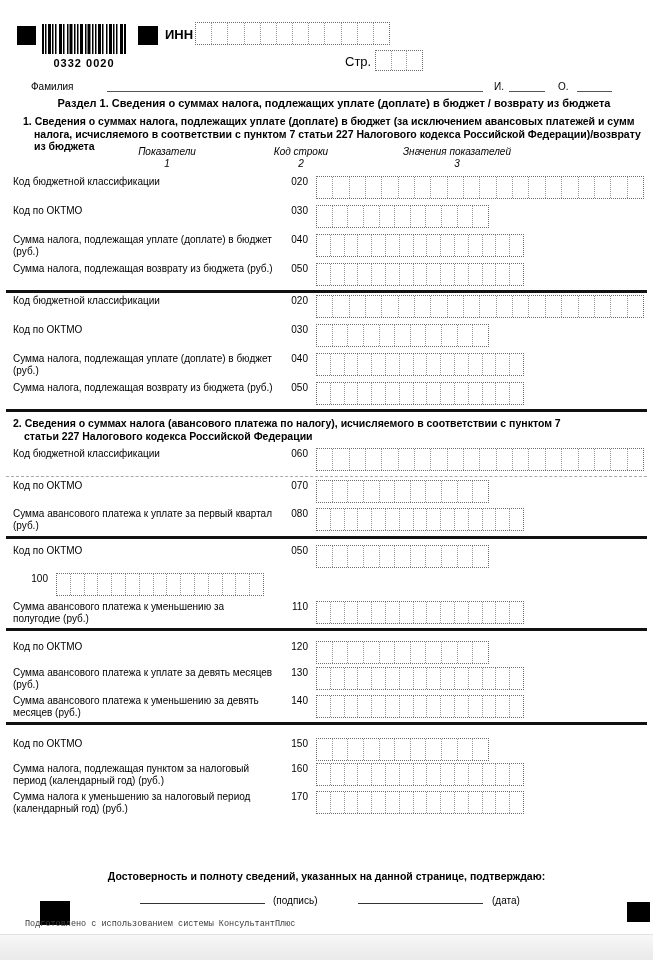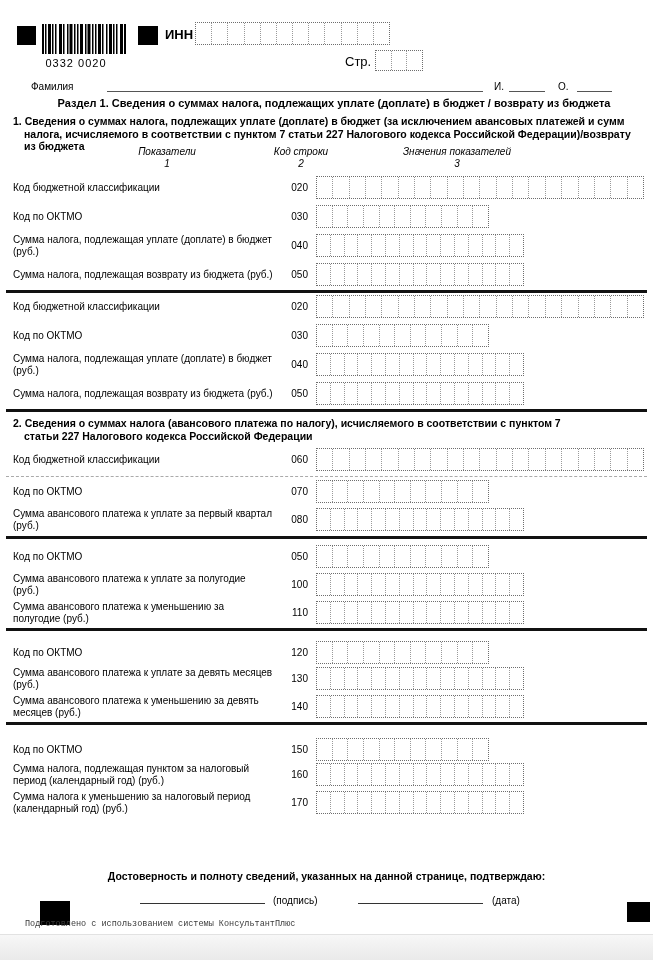--- a/index.html
+++ b/index.html
@@ -5,21 +5,21 @@
   html,body{margin:0;padding:0;background:#fff;}
   .page{position:relative;width:653px;height:960px;background:#ffffff;
         font-family:"Liberation Sans",sans-serif;color:#000;overflow:hidden;}
   .abs{position:absolute;}
   .sq{position:absolute;background:#000;}
   
   .field{display:flex;height:23px;border:1px dotted #6e6e6e;box-sizing:border-box;background:#fff;}
   .field i{flex:1 1 0;border-right:1px dotted #9a9a9a;}
   .field i:last-child{border-right:none;}
   
-  .row{position:absolute;left:13px;display:flex;align-items:center;height:23px;}
+  .row{position:absolute;left:13px;display:flex;align-items:flex-start;height:23px;}
   .row .lbl{width:260px;font-size:10px;line-height:11.5px;}
   .row .code{width:43px;text-align:right;font-size:10px;padding-right:8px;box-sizing:border-box;}
   .f20{width:328px;}
   .f11{width:173px;}
   .f15{width:208px;}
   .hr{position:absolute;left:6px;right:6px;height:0;border-top:3px solid #111;}
   .hr-dash{position:absolute;left:6px;right:6px;height:0;border-top:1px dashed #aaa;}
   .title{position:absolute;left:0;right:0;text-align:center;font-weight:bold;font-size:11px;}
   .heading{position:absolute;left:13px;font-weight:bold;font-size:10.5px;line-height:12.5px;
            padding-left:11px;text-indent:-11px;}
@@ -59,21 +59,21 @@
         <rect x="56" width="3" height="30"></rect>
         <rect x="60" width="1.5" height="30"></rect>
       <rect x="64" width="1.5" height="30"></rect>
         <rect x="67" width="3" height="30"></rect>
         <rect x="71" width="1.5" height="30"></rect>
       <rect x="74" width="1.5" height="30"></rect>
         <rect x="78" width="3" height="30"></rect>
         <rect x="82" width="2" height="30"></rect>
     </g>
   </svg>
-  <div class="digits" style="left:34px;top:57px;width:84px;">0332  0020</div>
+  <div class="digits" style="left:42px;top:57px;width:84px;font-weight:bold;">0332  0020</div>
   <div class="sq" style="left:138px;top:26px;width:20px;height:19px;"></div>
 
   <div class="inn-lbl" style="left:165px;top:27px;">ИНН</div>
   <div class="field abs" style="left:195px;top:22px;width:195px;">
       <i></i>
       <i></i>
       <i></i>
       <i></i>
       <i></i>
       <i></i>
@@ -92,21 +92,21 @@
     </div>
 
   <div class="abs smalltext" style="left:31px;top:81px;">Фамилия</div>
   <div class="underline" style="left:107px;top:91px;width:376px;"></div>
   <div class="abs smalltext" style="left:494px;top:81px;">И.</div>
   <div class="underline" style="left:509px;top:91px;width:36px;"></div>
   <div class="abs smalltext" style="left:558px;top:81px;">О.</div>
   <div class="underline" style="left:577px;top:91px;width:35px;"></div>
 
   <div class="title" style="top:97px;margin-left:15px;">Раздел 1. Сведения о суммах налога, подлежащих уплате (доплате) в бюджет / возврату из бюджета</div>
-  <div class="heading" style="top:115px;right:10px;">1. Сведения о суммах налога, подлежащих уплате (доплате) в бюджет (за исключением авансовых платежей и сумм налога, исчисляемого в соответствии с пунктом 7 статьи 227 Налогового кодекса Российской Федерации)/возврату из бюджета</div>
+  <div class="heading" style="top:115px;right:10px;margin-left:10px;">1. Сведения о суммах налога, подлежащих уплате (доплате) в бюджет (за исключением авансовых платежей и сумм налога, исчисляемого в соответствии с пунктом 7 статьи 227 Налогового кодекса Российской Федерации)/возврату из бюджета</div>
 
   <div class="colhead" style="left:107px;top:146px;width:120px;">
     <div>Показатели</div>
     <div>1</div>
   </div>
   <div class="colhead" style="left:256px;top:146px;width:90px;text-align:center;">
     <div>Код строки</div>
     <div>2</div>
   </div>
   <div class="colhead" style="left:377px;top:146px;width:160px;">
@@ -368,21 +368,20 @@
         <i></i>
         <i></i>
         <i></i>
         <i></i>
         <i></i>
         <i></i>
         <i></i>
       </div>
   </div>
   <div class="row" style="top:573px;">
-    <div class="lbl">Сумма авансового платежа к уплате за полугодие (руб.)</div>
     <div class="code">100</div>
     <div class="field f15">
         <i></i>
         <i></i>
         <i></i>
         <i></i>
         <i></i>
         <i></i>
         <i></i>
         <i></i>

